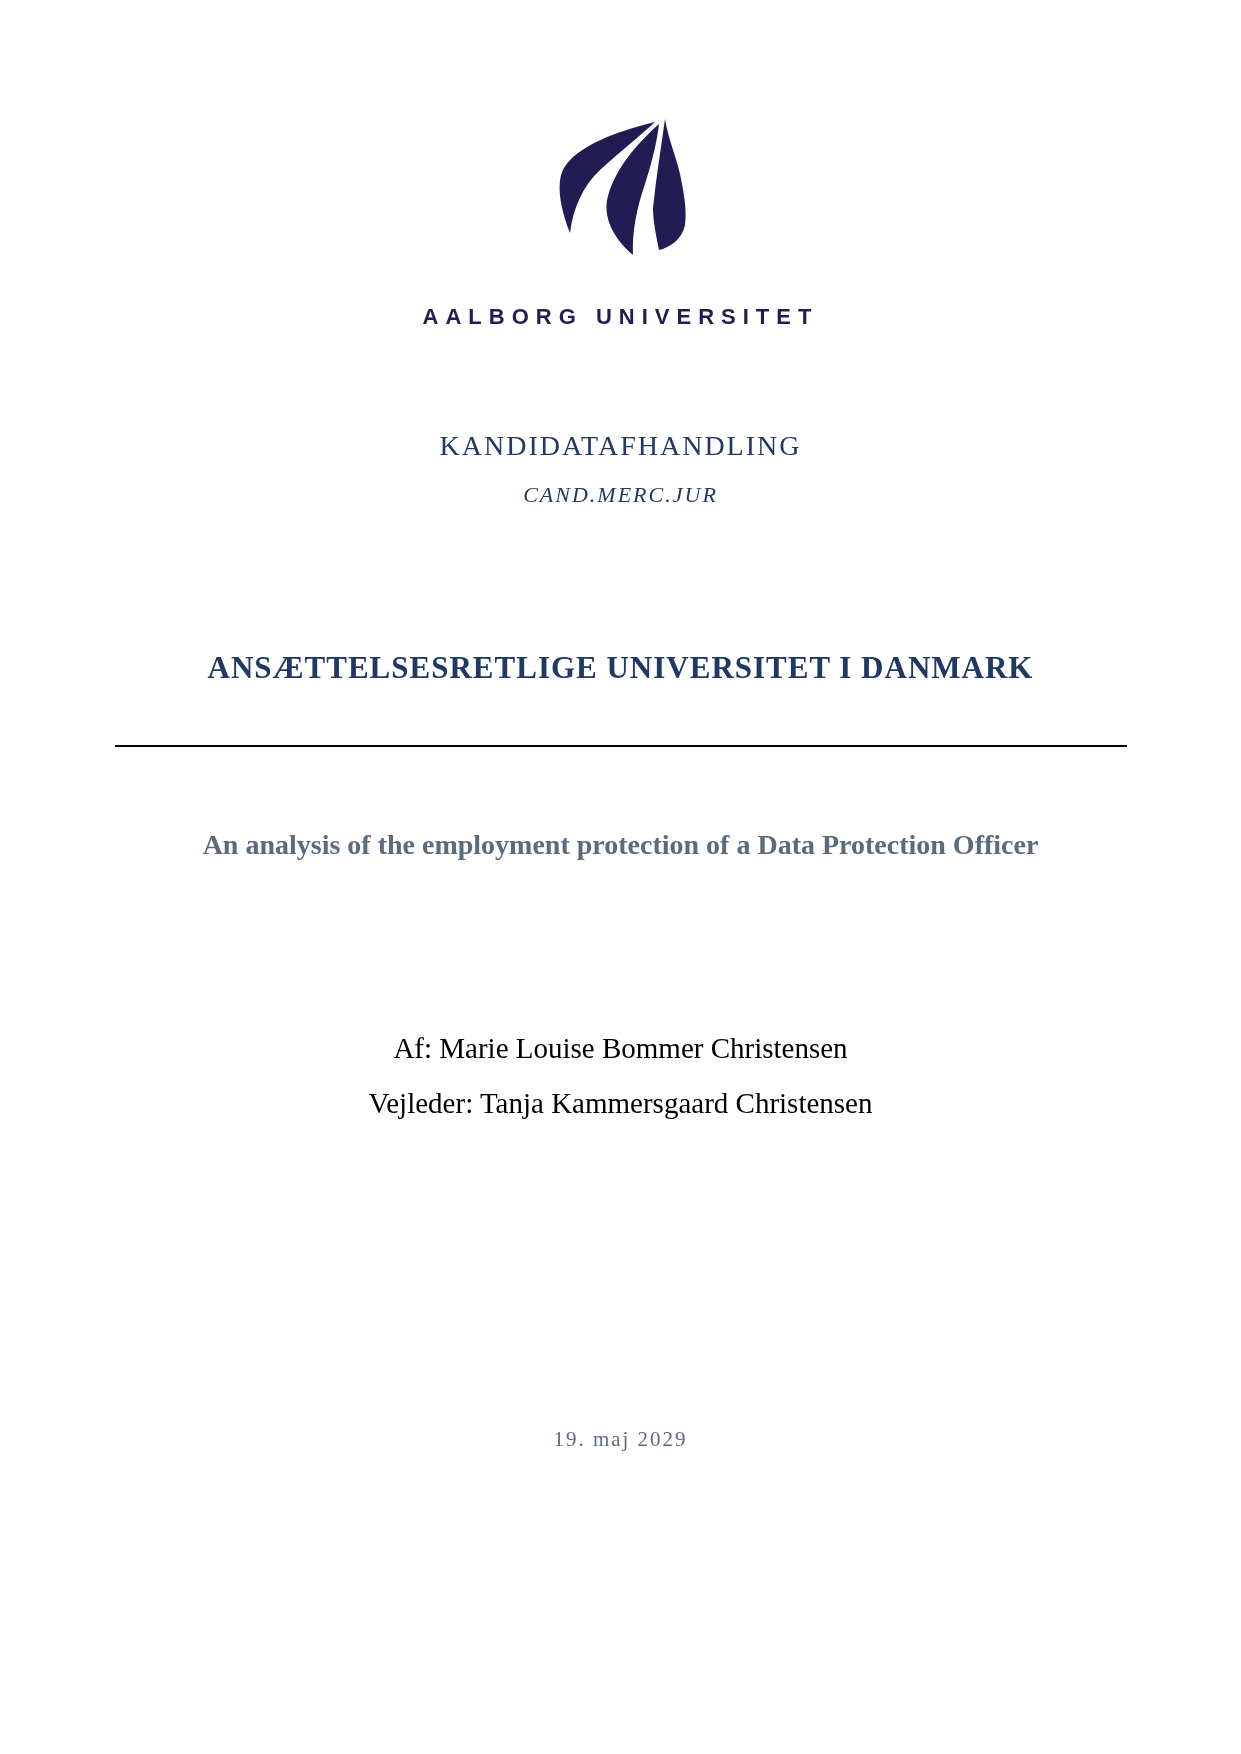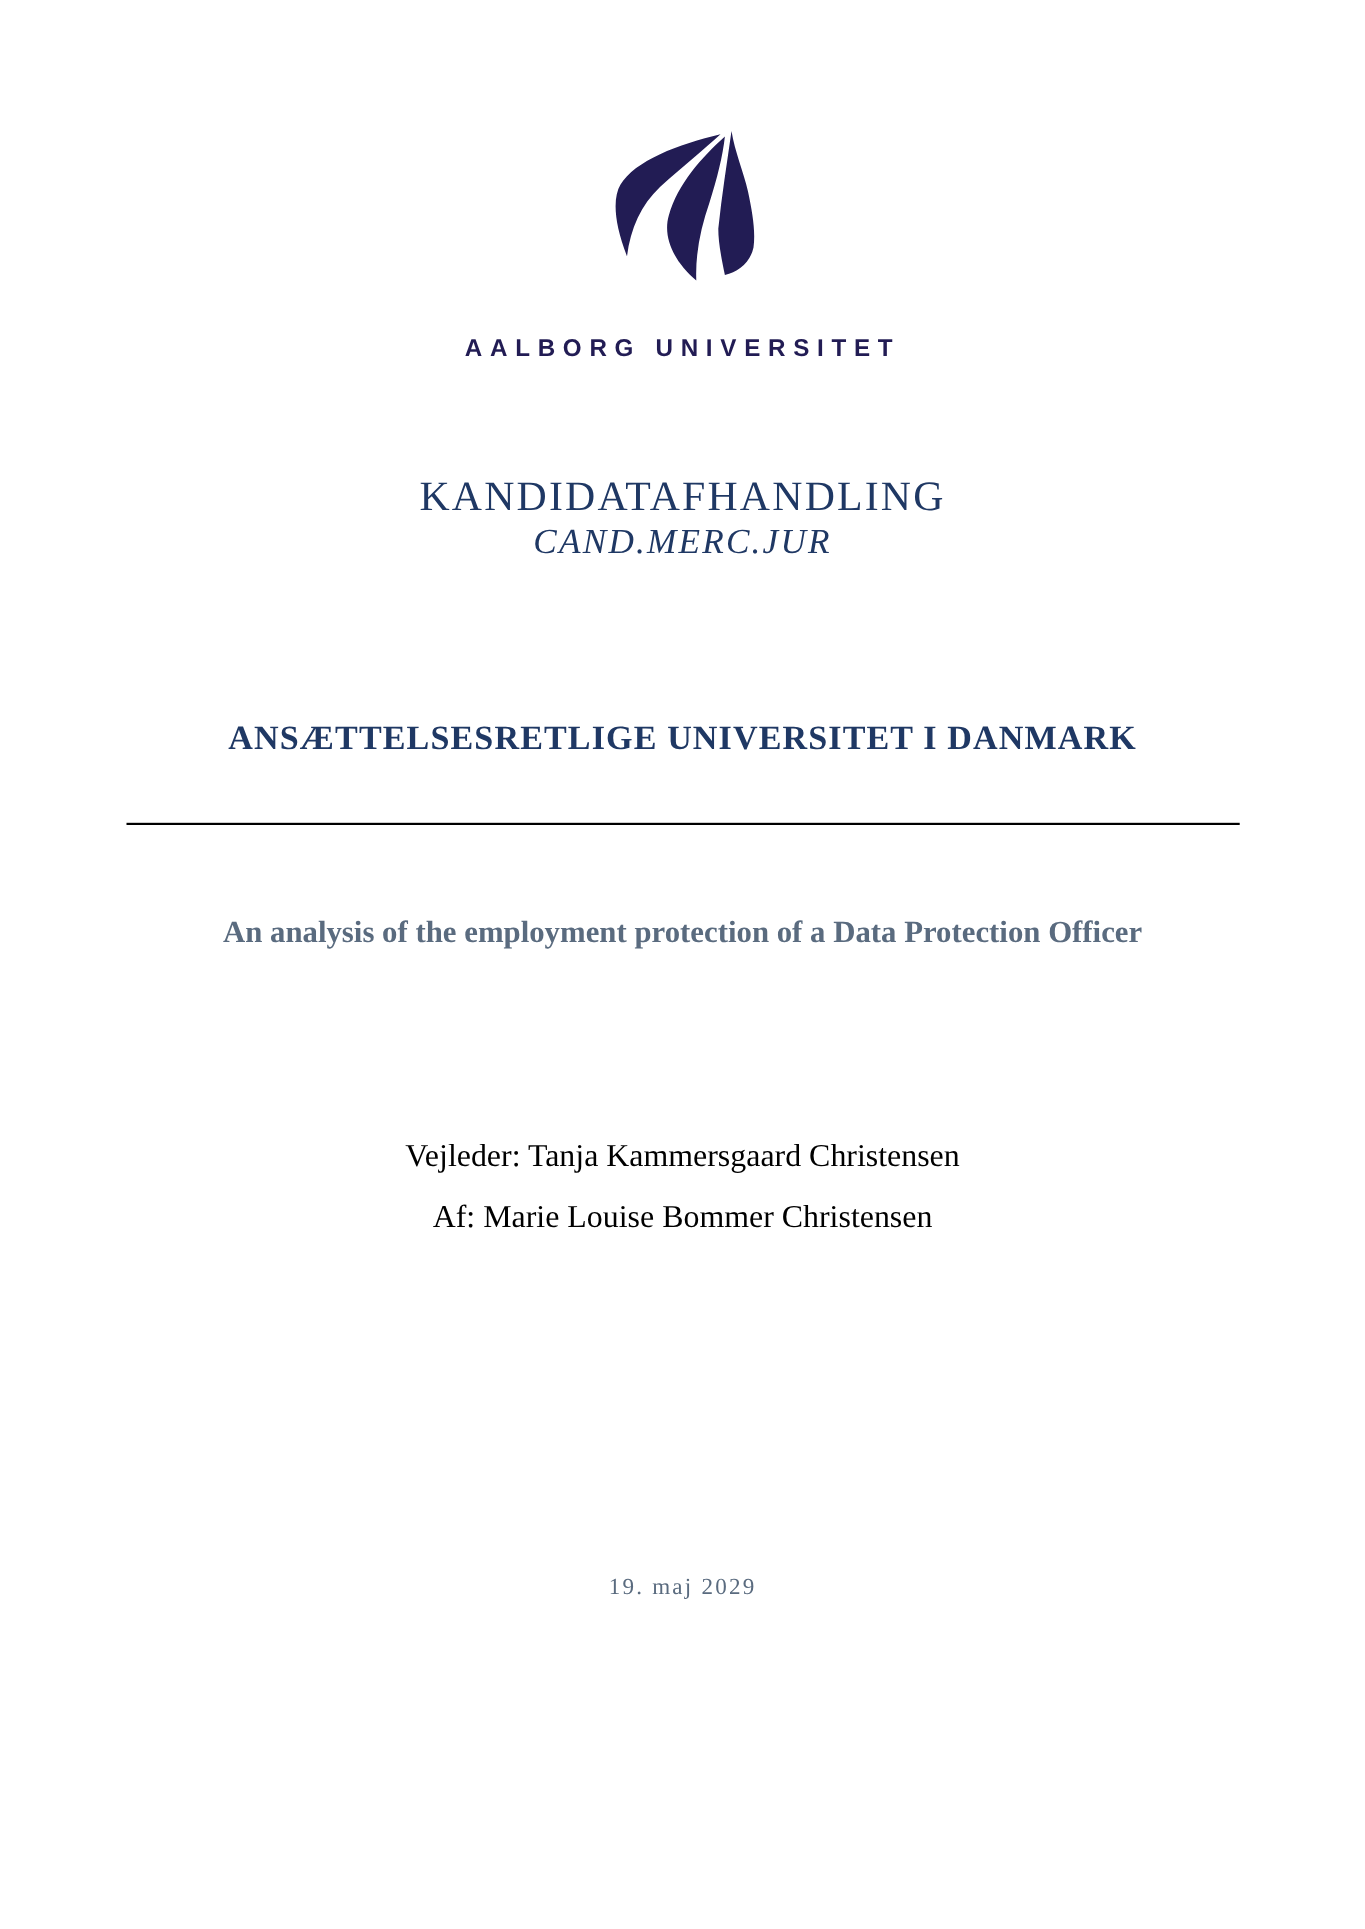--- a/index.html
+++ b/index.html
@@ -33,26 +33,27 @@
   .university {
     margin-top: 40px;
     font-family: "Liberation Sans", sans-serif;
     font-weight: bold;
     font-size: 22px;
     letter-spacing: 7px;
     color: var(--logo-navy, #221c54);
   }
   .doc-type {
     margin-top: 100px;
-    font-size: 38px;
+    font-size: 28px;
     letter-spacing: 2px;
     color: var(--title-navy, #1f3864);
   }
   .program {
-    font-size: 32px;
+    margin-top: 20px;
+    font-size: 22px;
     font-style: italic;
     letter-spacing: 2px;
     color: var(--title-navy, #1f3864);
   }
   .main-title {
     margin-top: 130px;
     font-size: 31px;
     font-weight: bold;
     line-height: 60px;
     letter-spacing: 1px;
@@ -104,19 +105,19 @@
 
   <div class="main-title">
     <div>ANSÆTTELSESRETLIGE UNIVERSITET I DANMARK</div>
   </div>
 
   <div class="divider"></div>
 
   <div class="subtitle">An analysis of the employment protection of a Data Protection Officer</div>
 
   <div class="authors">
+    <div>Af: Marie Louise Bommer Christensen</div>
     <div>Vejleder: Tanja Kammersgaard Christensen</div>
-    <div>Af: Marie Louise Bommer Christensen</div>
   </div>
 
   <div class="date">19. maj 2029</div>
 
 </div>
 
 </body></html>

